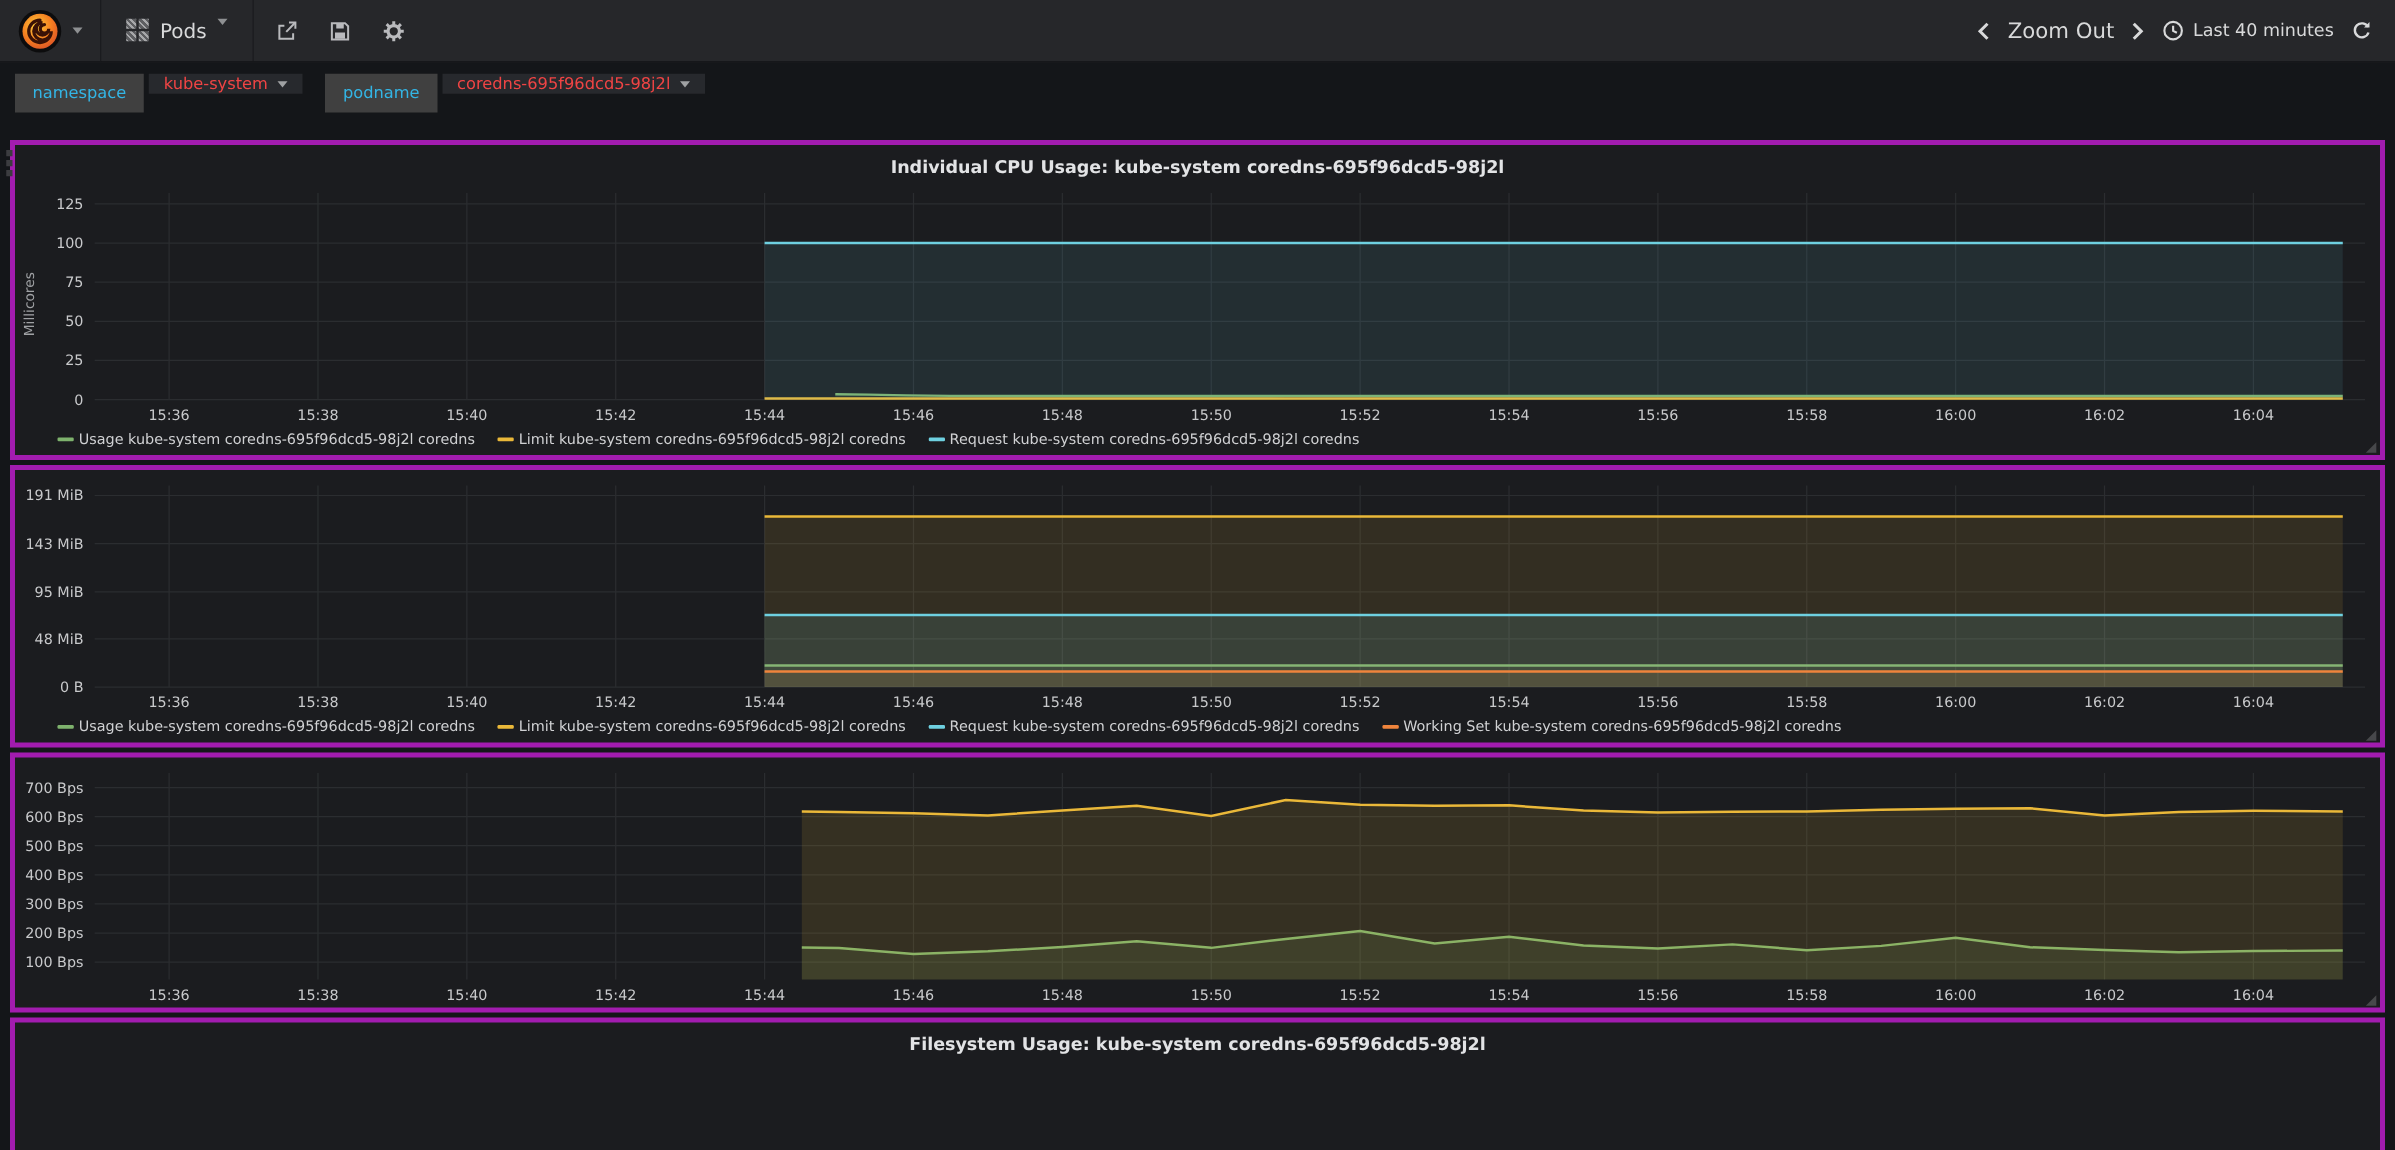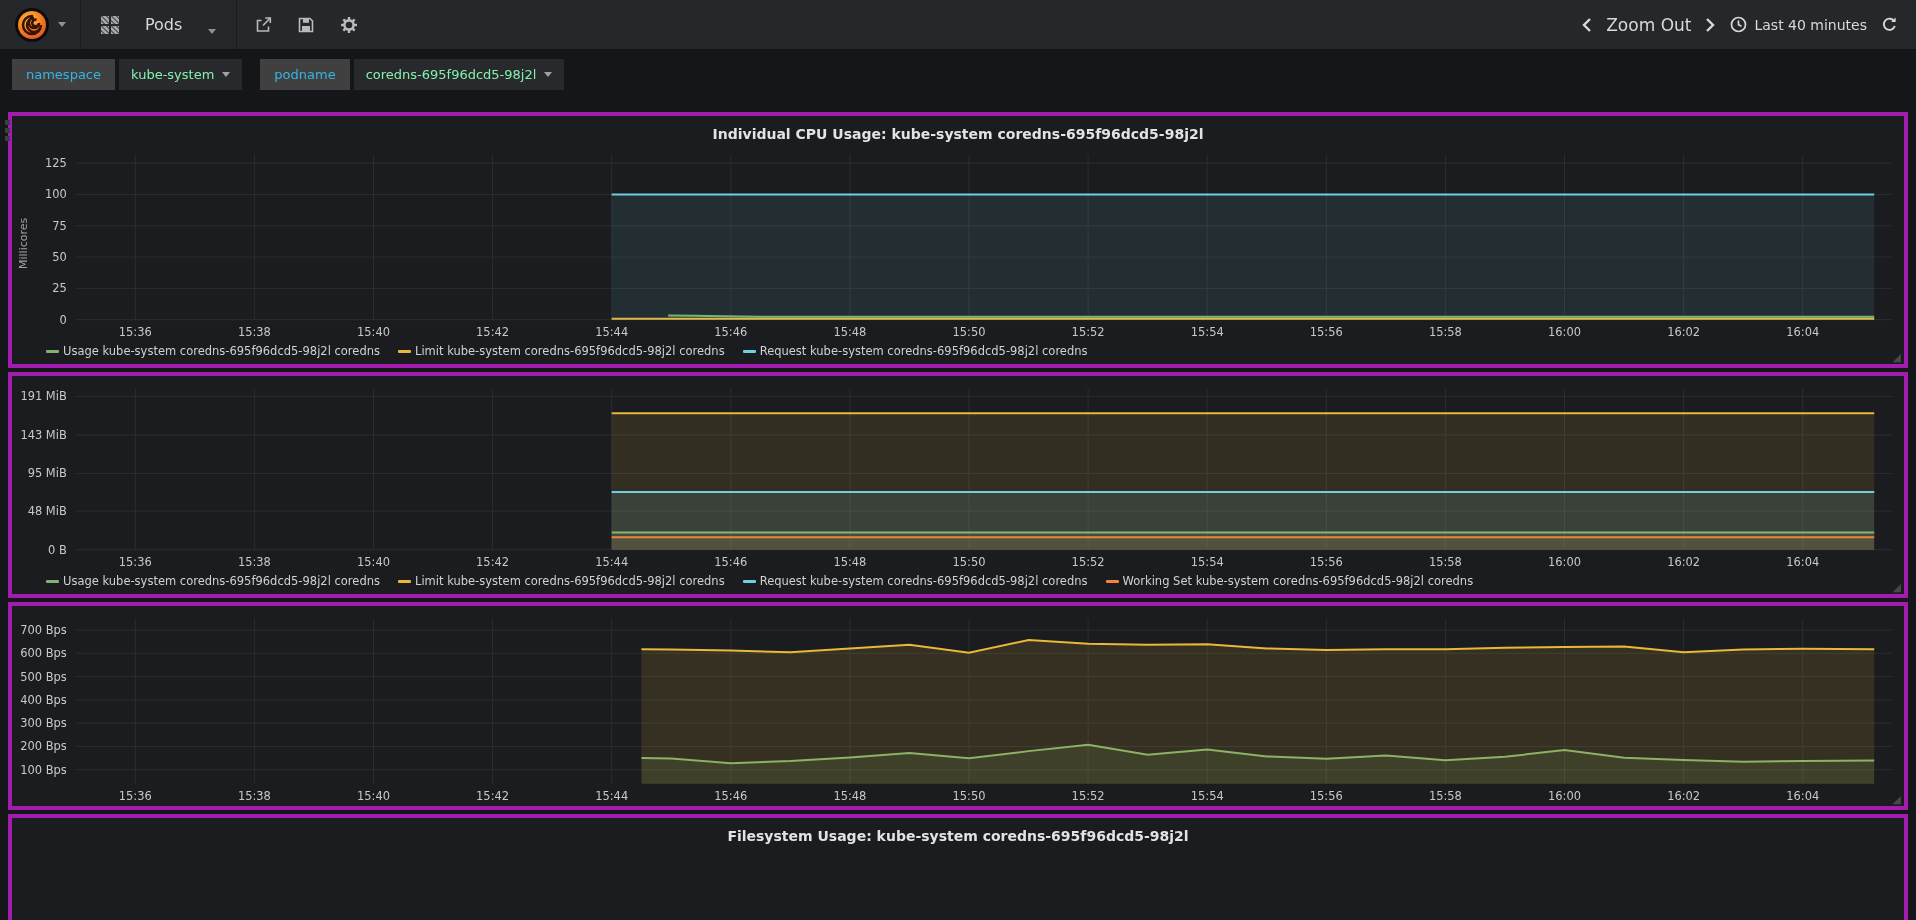--- a/index.html
+++ b/index.html
@@ -8,38 +8,38 @@
 
   
   .navbar { height:50px; background:#26272a; display:flex; align-items:stretch;
             border-bottom:1px solid #121316; }
   .nav-sec { display:flex; align-items:center; padding:0 14px; border-right:1px solid #1a1b1e; }
   .nav-sec.no-border { border-right:none; }
   .logo-btn { display:flex; align-items:center; gap:8px; cursor:pointer; }
   .logo-circle { width:36px; height:36px; }
   .caret { width:0; height:0; border-left:4px solid transparent; border-right:4px solid transparent;
            border-top:5px solid #8e9092; display:inline-block; }
-  .dash-picker { display:flex; align-items:flex-end; gap:26px; cursor:pointer; padding:0 6px; }
+  .dash-picker { display:flex; align-items:flex-start; gap:9px; cursor:pointer; padding:0 6px; }
   .grid-icon { display:grid; grid-template-columns:8px 8px; grid-template-rows:8px 8px; gap:2px; }
   .grid-icon span { background:repeating-linear-gradient(45deg,#a7a8aa 0 1.5px,#5d5e61 1.5px 3.5px); }
   .dash-title { font-size:16px; color:#d8d9da; }
   .tool-icons { display:flex; align-items:center; gap:26px; padding:0 18px; }
   .tool-icons svg { display:block; cursor:pointer; }
   .nav-spacer { flex:1; }
   .time-controls { display:flex; align-items:center; gap:14px; padding:0 18px; }
   .time-controls .lbl { font-size:17px; color:#d8d9da; cursor:pointer; }
   .time-range { display:flex; align-items:center; gap:7px; font-size:14px; cursor:pointer; }
   .chev { cursor:pointer; display:block; }
 
   
   .submenu { display:flex; gap:18px; padding:9px 0 0 12px; height:48px; }
   .var-pair { display:flex; gap:4px; }
   .var-label { background:#404040; color:#33b5e5; font-size:13px; padding:7px 14px; height:31px;
                display:flex; align-items:center; }
-  .var-value { background:#27292d; color:#86efac; font-size:13px; padding:7px 12px; height:31px;
+  .var-value { background:#27292d; color:#ef4444; font-size:13px; padding:7px 12px; height:16px;
                display:flex; align-items:center; gap:8px; cursor:pointer; }
   .var-value .caret { border-top-color:#9fa1a3; }
 
   
   #dashboard { padding:14px 8px 0 8px; }
   .panel { position:relative; background:#1b1c1f; border:4px solid #a21caf; margin-bottom:4px;
            padding-top:6px; }
   .panel-title { text-align:center; font-size:14px; font-weight:bold; color:#e2e3e5;
                  padding:4px 0 6px 0; cursor:pointer; }
   .plot { display:block; width:100%; }

